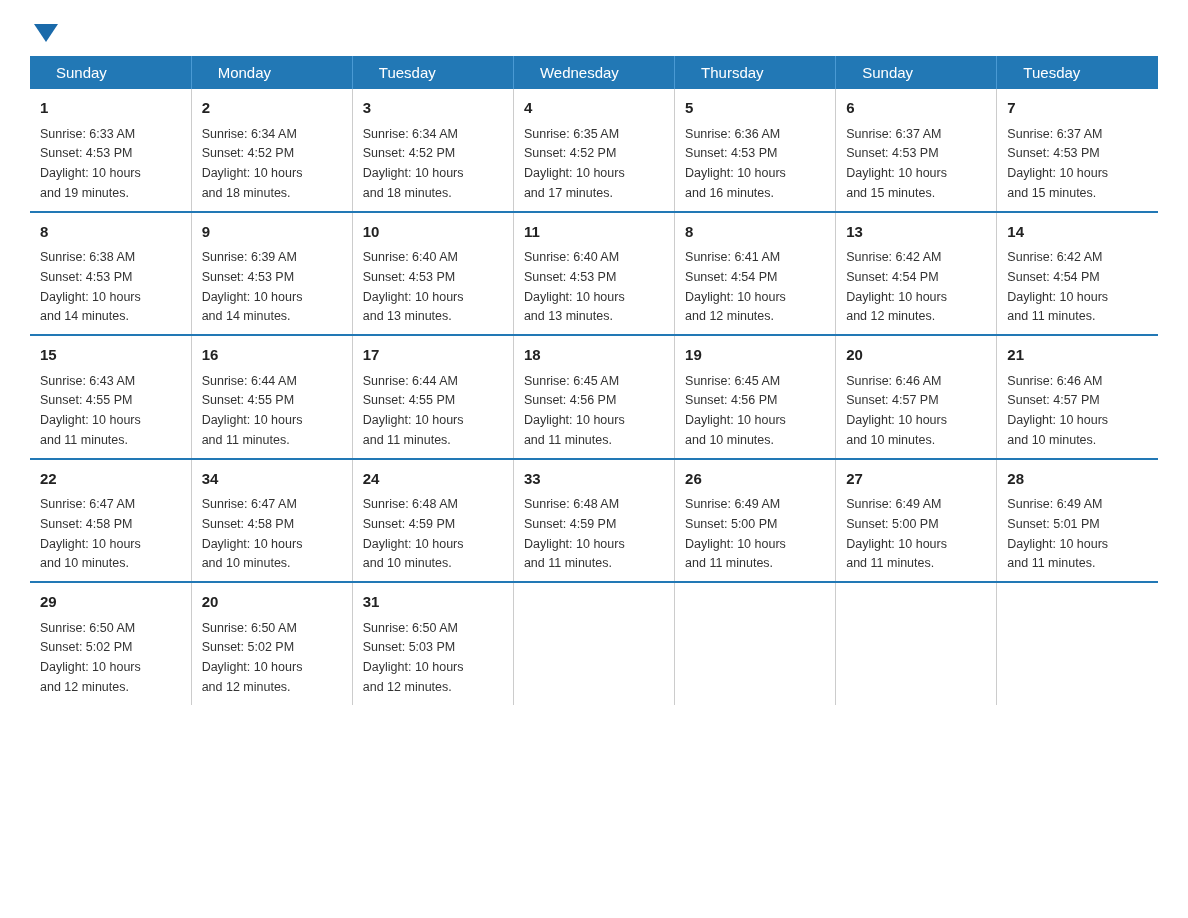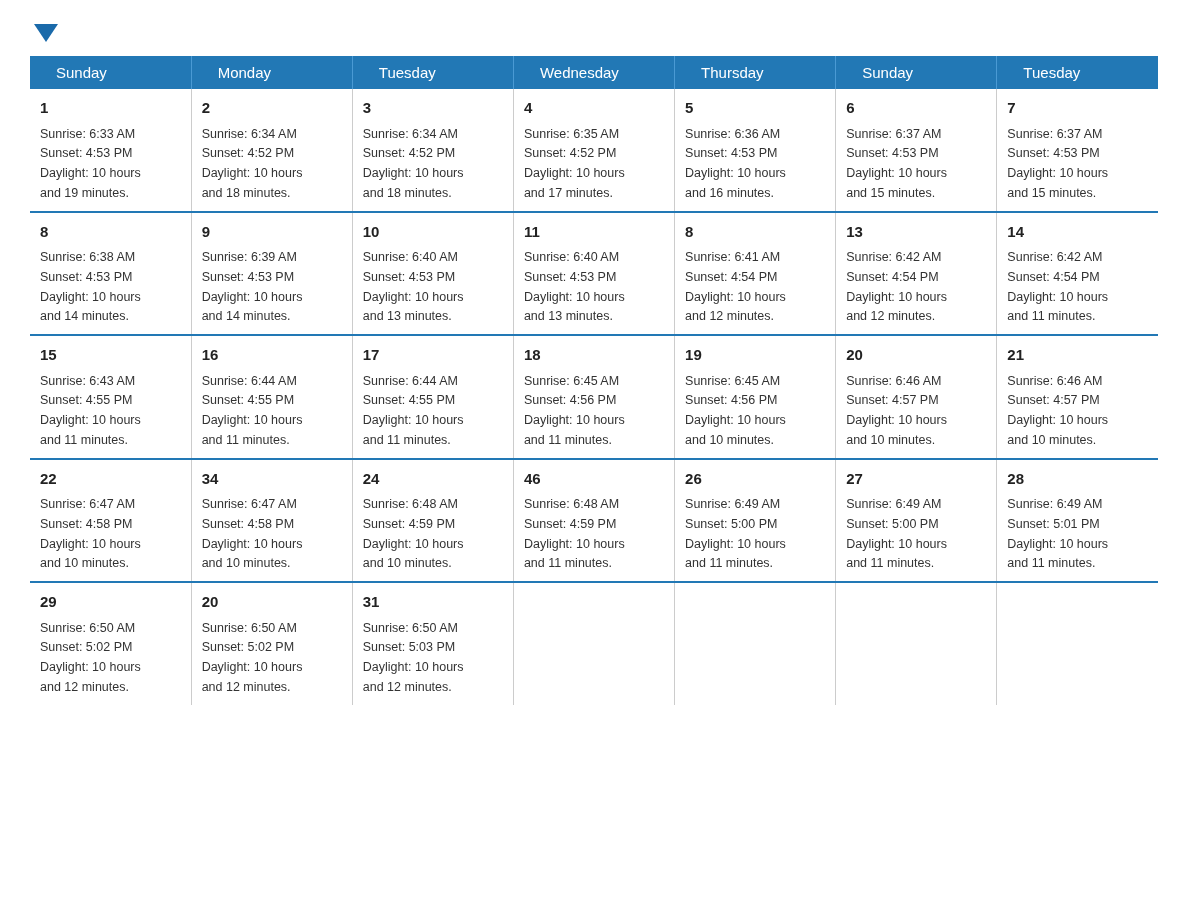--- a/index.html
+++ b/index.html
@@ -183,21 +183,21 @@
         <td><span class="day-num">21</span>
 <span class="day-info">Sunrise: 6:46 AM<br>Sunset: 4:57 PM<br>Daylight: 10 hours<br>and 10 minutes.</span></td>
       </tr>
       <tr>
         <td><span class="day-num">22</span>
 <span class="day-info">Sunrise: 6:47 AM<br>Sunset: 4:58 PM<br>Daylight: 10 hours<br>and 10 minutes.</span></td>
         <td><span class="day-num">34</span>
 <span class="day-info">Sunrise: 6:47 AM<br>Sunset: 4:58 PM<br>Daylight: 10 hours<br>and 10 minutes.</span></td>
         <td><span class="day-num">24</span>
 <span class="day-info">Sunrise: 6:48 AM<br>Sunset: 4:59 PM<br>Daylight: 10 hours<br>and 10 minutes.</span></td>
-        <td><span class="day-num">46</span>
+        <td><span class="day-num">33</span>
 <span class="day-info">Sunrise: 6:48 AM<br>Sunset: 4:59 PM<br>Daylight: 10 hours<br>and 11 minutes.</span></td>
         <td><span class="day-num">26</span>
 <span class="day-info">Sunrise: 6:49 AM<br>Sunset: 5:00 PM<br>Daylight: 10 hours<br>and 11 minutes.</span></td>
         <td><span class="day-num">27</span>
 <span class="day-info">Sunrise: 6:49 AM<br>Sunset: 5:00 PM<br>Daylight: 10 hours<br>and 11 minutes.</span></td>
         <td><span class="day-num">28</span>
 <span class="day-info">Sunrise: 6:49 AM<br>Sunset: 5:01 PM<br>Daylight: 10 hours<br>and 11 minutes.</span></td>
       </tr>
       <tr>
         <td><span class="day-num">29</span>

